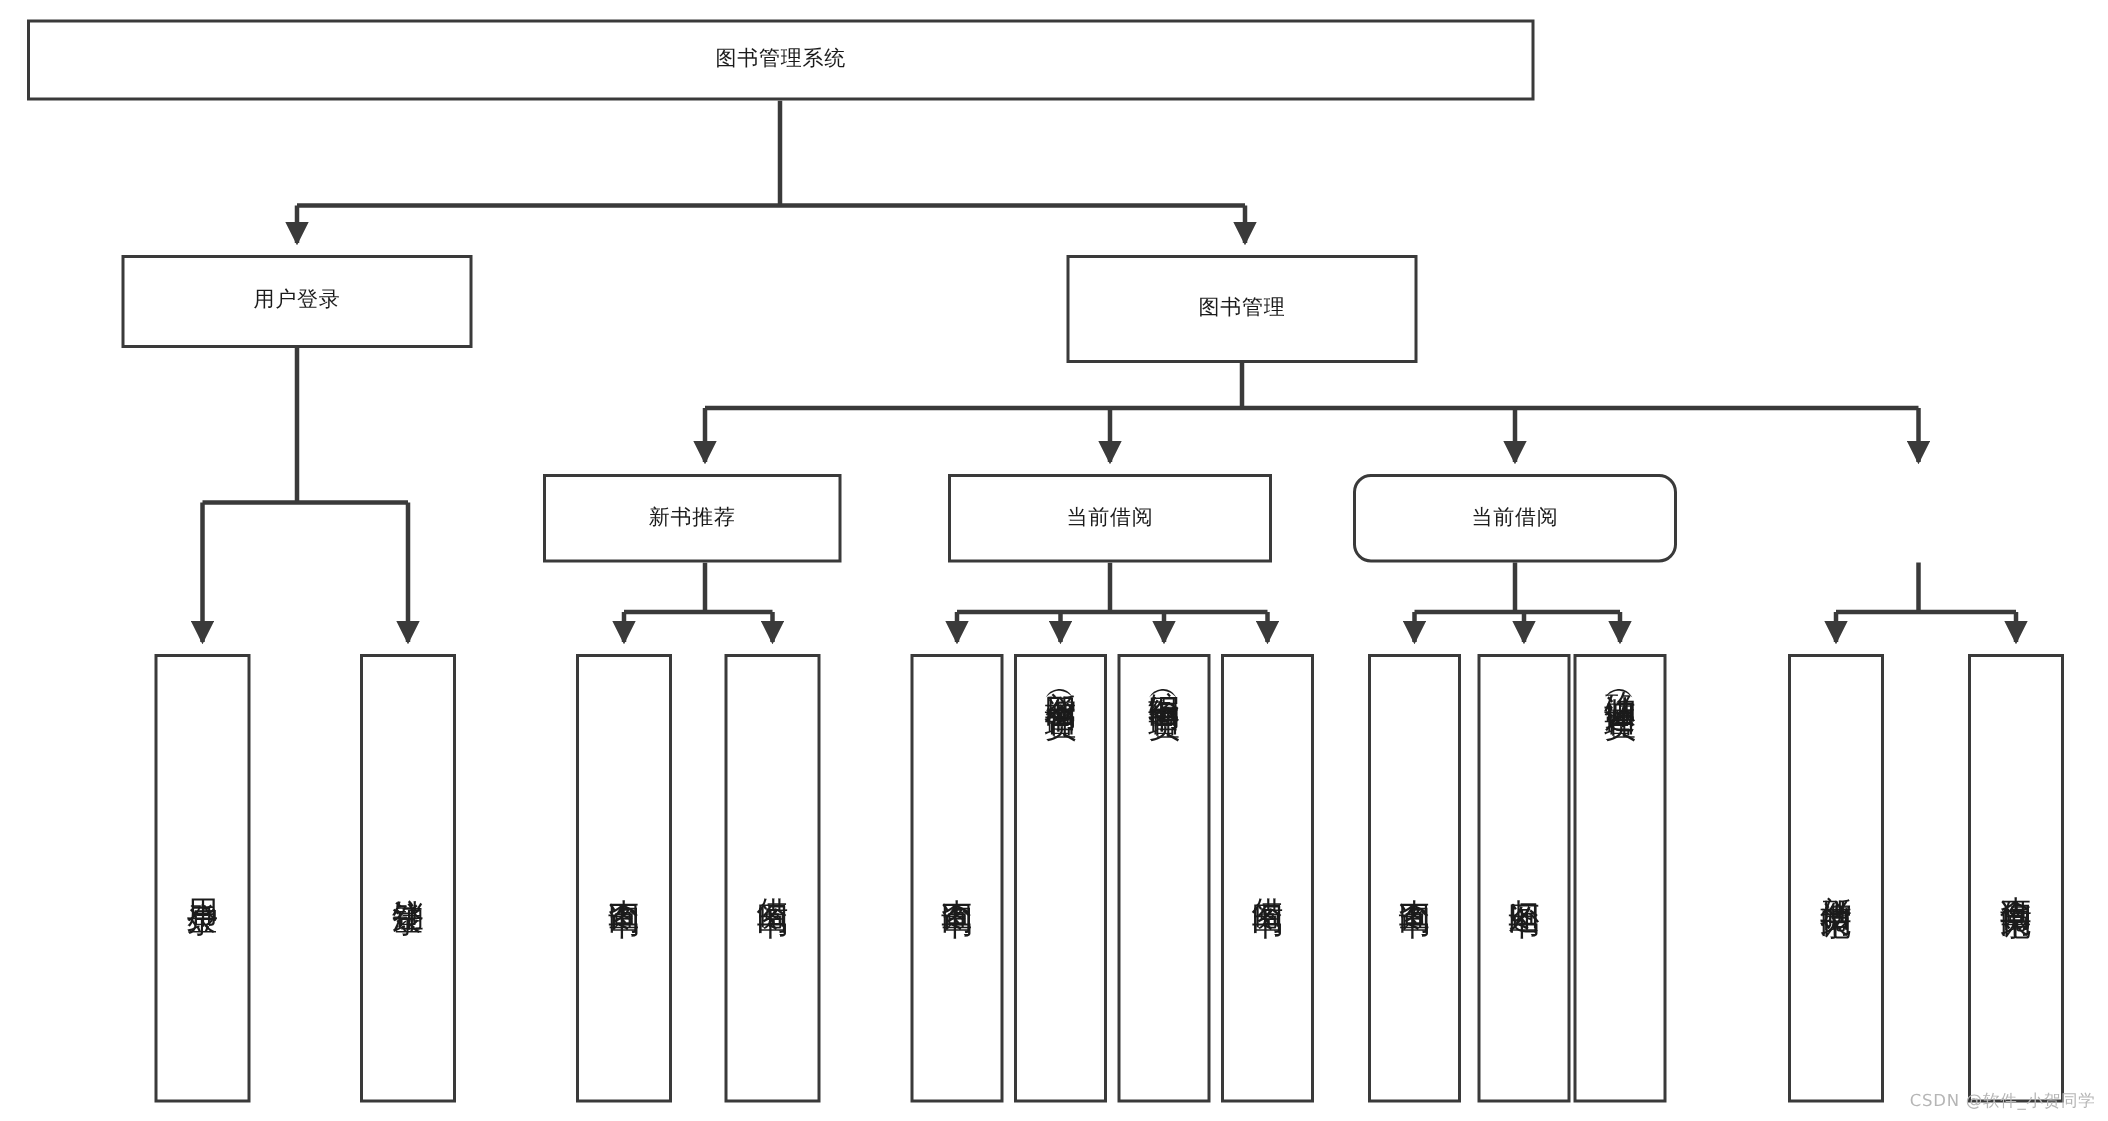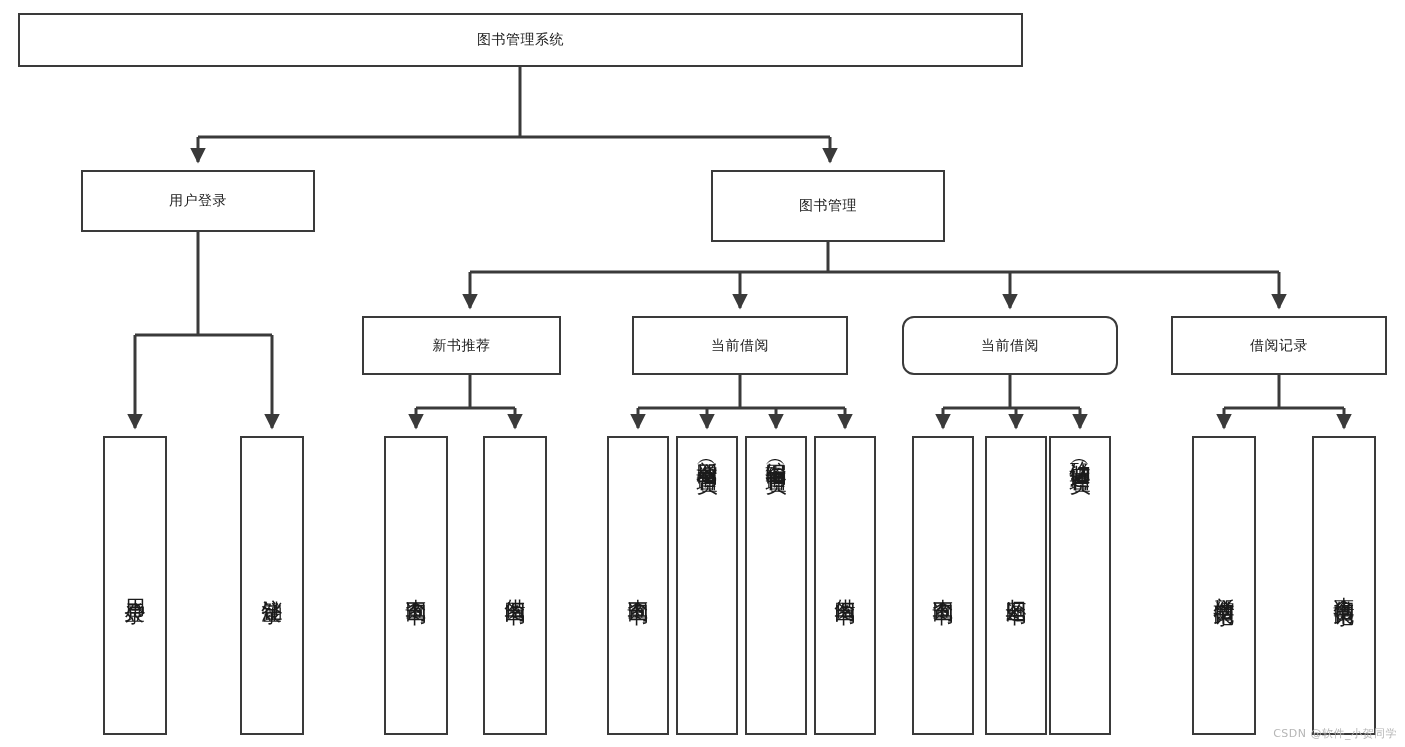--- a/index.html
+++ b/index.html
@@ -147,23 +147,20 @@
 
   <div class="node-box" style="left:362px; top:316px; width:199px; height:59px;">
     <span class="node-label-h">新书推荐</span>
   </div>
   <div class="node-box" style="left:632px; top:316px; width:216px; height:59px;">
     <span class="node-label-h">当前借阅</span>
   </div>
   <div class="node-box" style="left:902px; top:316px; width:216px; height:59px;border-radius:12px;">
     <span class="node-label-h">当前借阅</span>
   </div>
-  <div class="node-box" style="left:1171px; top:316px; width:216px; height:59px;">
-    <span class="node-label-h">借阅记录</span>
-  </div>
 
   <div class="leaf-box center-text" style="left:103px; top:436px; width:64px; height:299px;">
     <span class="node-label-v">用户登录</span>
   </div>
   <div class="leaf-box center-text" style="left:240px; top:436px; width:64px; height:299px;">
     <span class="node-label-v">注销登录</span>
   </div>
 
   <div class="leaf-box center-text" style="left:384px; top:436px; width:64px; height:299px;">
     <span class="node-label-v">查询图书</span>

